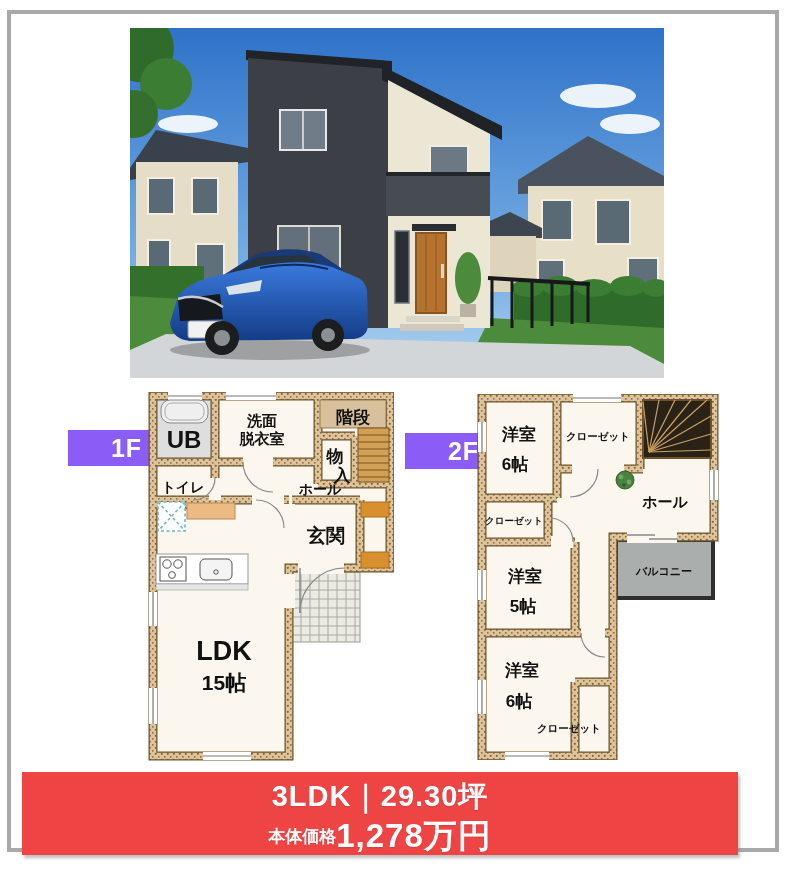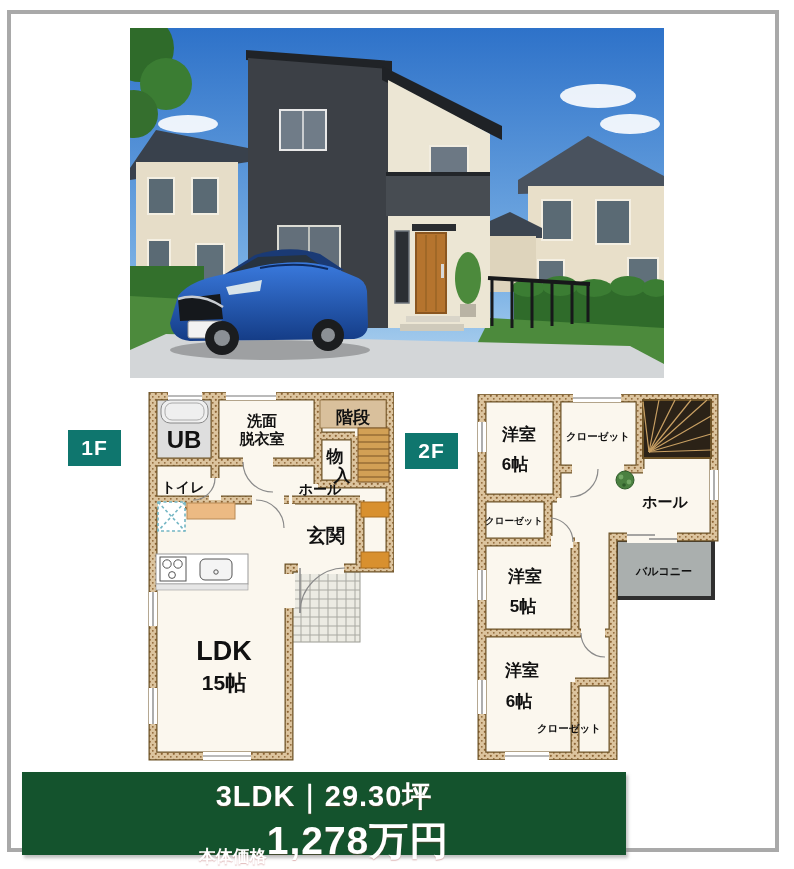--- a/index.html
+++ b/index.html
@@ -1,37 +1,37 @@
 <!DOCTYPE html>
 <html><head>
 <meta charset="utf-8">
 <style>
   html,body{margin:0;padding:0;background:#fff;}
   .page{position:relative;width:794px;height:869px;background:#ffffff;overflow:hidden;
         font-family:"Liberation Sans","DejaVu Sans",sans-serif;}
   .border-frame{position:absolute;left:7px;top:10px;width:772px;height:842px;
         border:4px solid #a9a9a9;box-sizing:border-box;pointer-events:none;}
   .photo{position:absolute;left:130px;top:28px;width:534px;height:350px;}
-  .floor-badge{position:absolute;background:#0f766e;color:#ffffff;font-weight:bold;
-        font-size:21px;display:flex;align-items:center;justify-content:center;
-        letter-spacing:1px;}
+  .floor-badge{position:absolute;background:#8b5cf6;color:#ffffff;font-weight:bold;
+        font-size:25px;display:flex;align-items:center;justify-content:center;
+        letter-spacing:1px;padding-left:32px;}
   #badge-1f{left:68px;top:430px;width:53px;height:36px;}
   #badge-2f{left:405px;top:433px;width:53px;height:36px;}
   .plan{position:absolute;}
   #plan-1f{left:148px;top:392px;width:246px;height:370px;}
   #plan-2f{left:477px;top:394px;width:242px;height:366px;}
   .plan text{font-family:"Liberation Sans","DejaVu Sans",sans-serif;font-weight:bold;fill:#111111;}
-  .banner{position:absolute;left:22px;top:772px;width:604px;height:83px;background:#14532d;
+  .banner{position:absolute;left:22px;top:772px;width:716px;height:83px;background:#ef4444;
         color:#ffffff;text-align:center;box-shadow:2px 3px 3px rgba(130,130,130,.5);}
   .banner-line1{font-size:29px;font-weight:bold;margin-top:5px;letter-spacing:1px;
         text-shadow:0 1px 1px rgba(170,60,60,.35);}
-  .banner-line2{display:flex;justify-content:center;align-items:flex-end;margin-top:-3px;
+  .banner-line2{display:flex;justify-content:center;align-items:center;margin-top:-3px;
         text-shadow:0 1px 1px rgba(170,60,60,.35);}
   .price-label{font-size:17px;font-weight:bold;}
-  .price-value{font-size:39px;font-weight:bold;letter-spacing:1px;}
+  .price-value{font-size:33px;font-weight:bold;letter-spacing:1px;}
   .price-tax{font-size:19px;font-weight:bold;}
 </style>
 </head>
 <body>
 
 <div class="page">
   <div class="border-frame"></div>
 
   <svg class="photo" viewBox="0 0 534 350" preserveAspectRatio="none">
     <defs>

